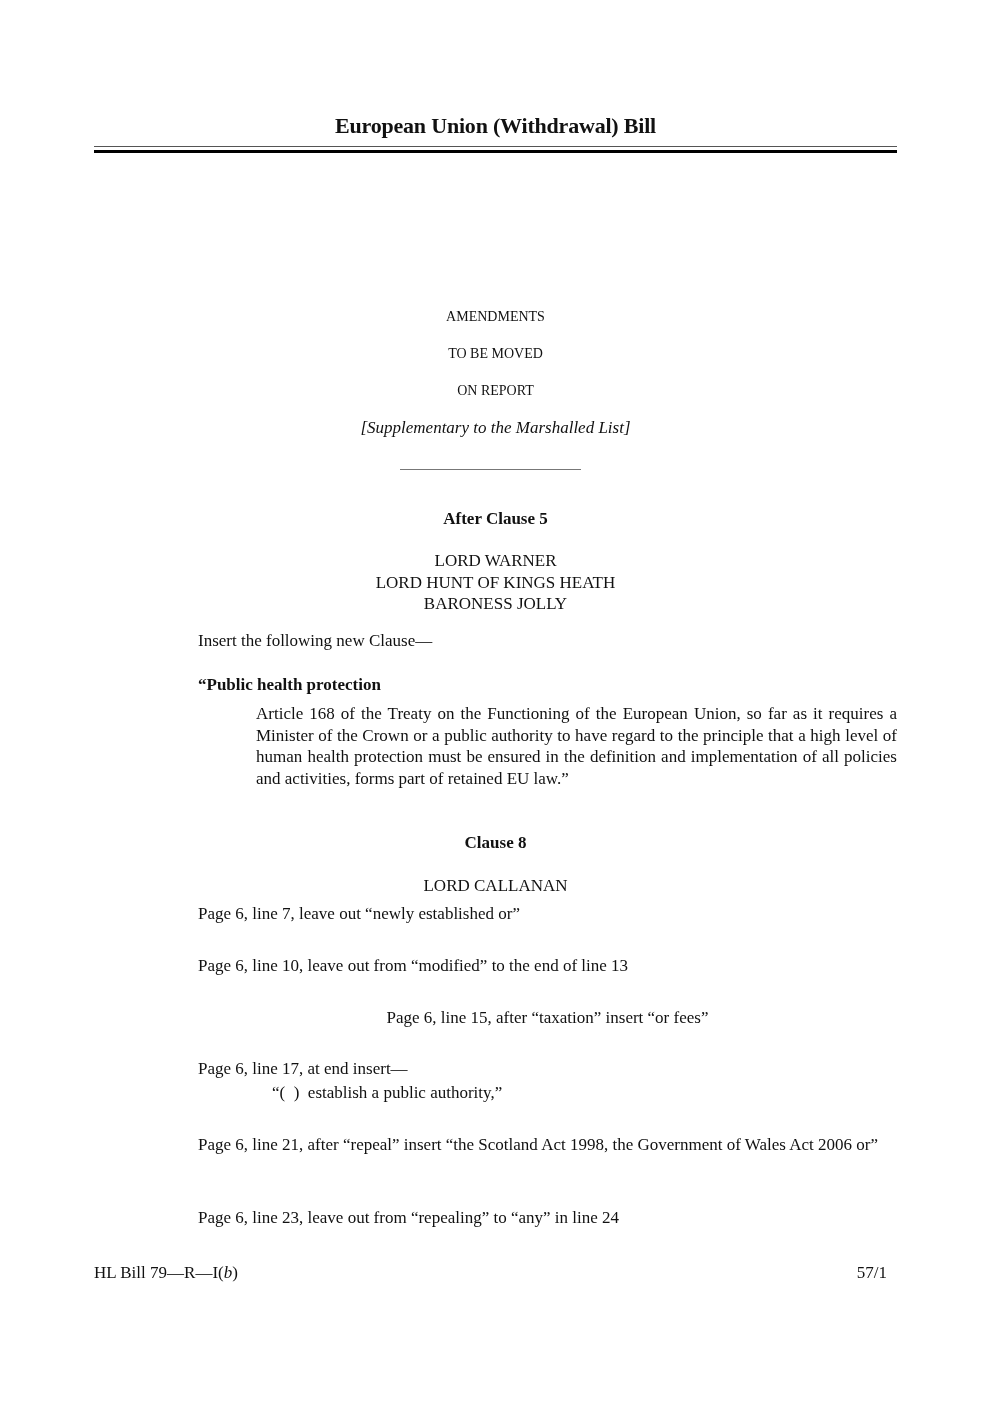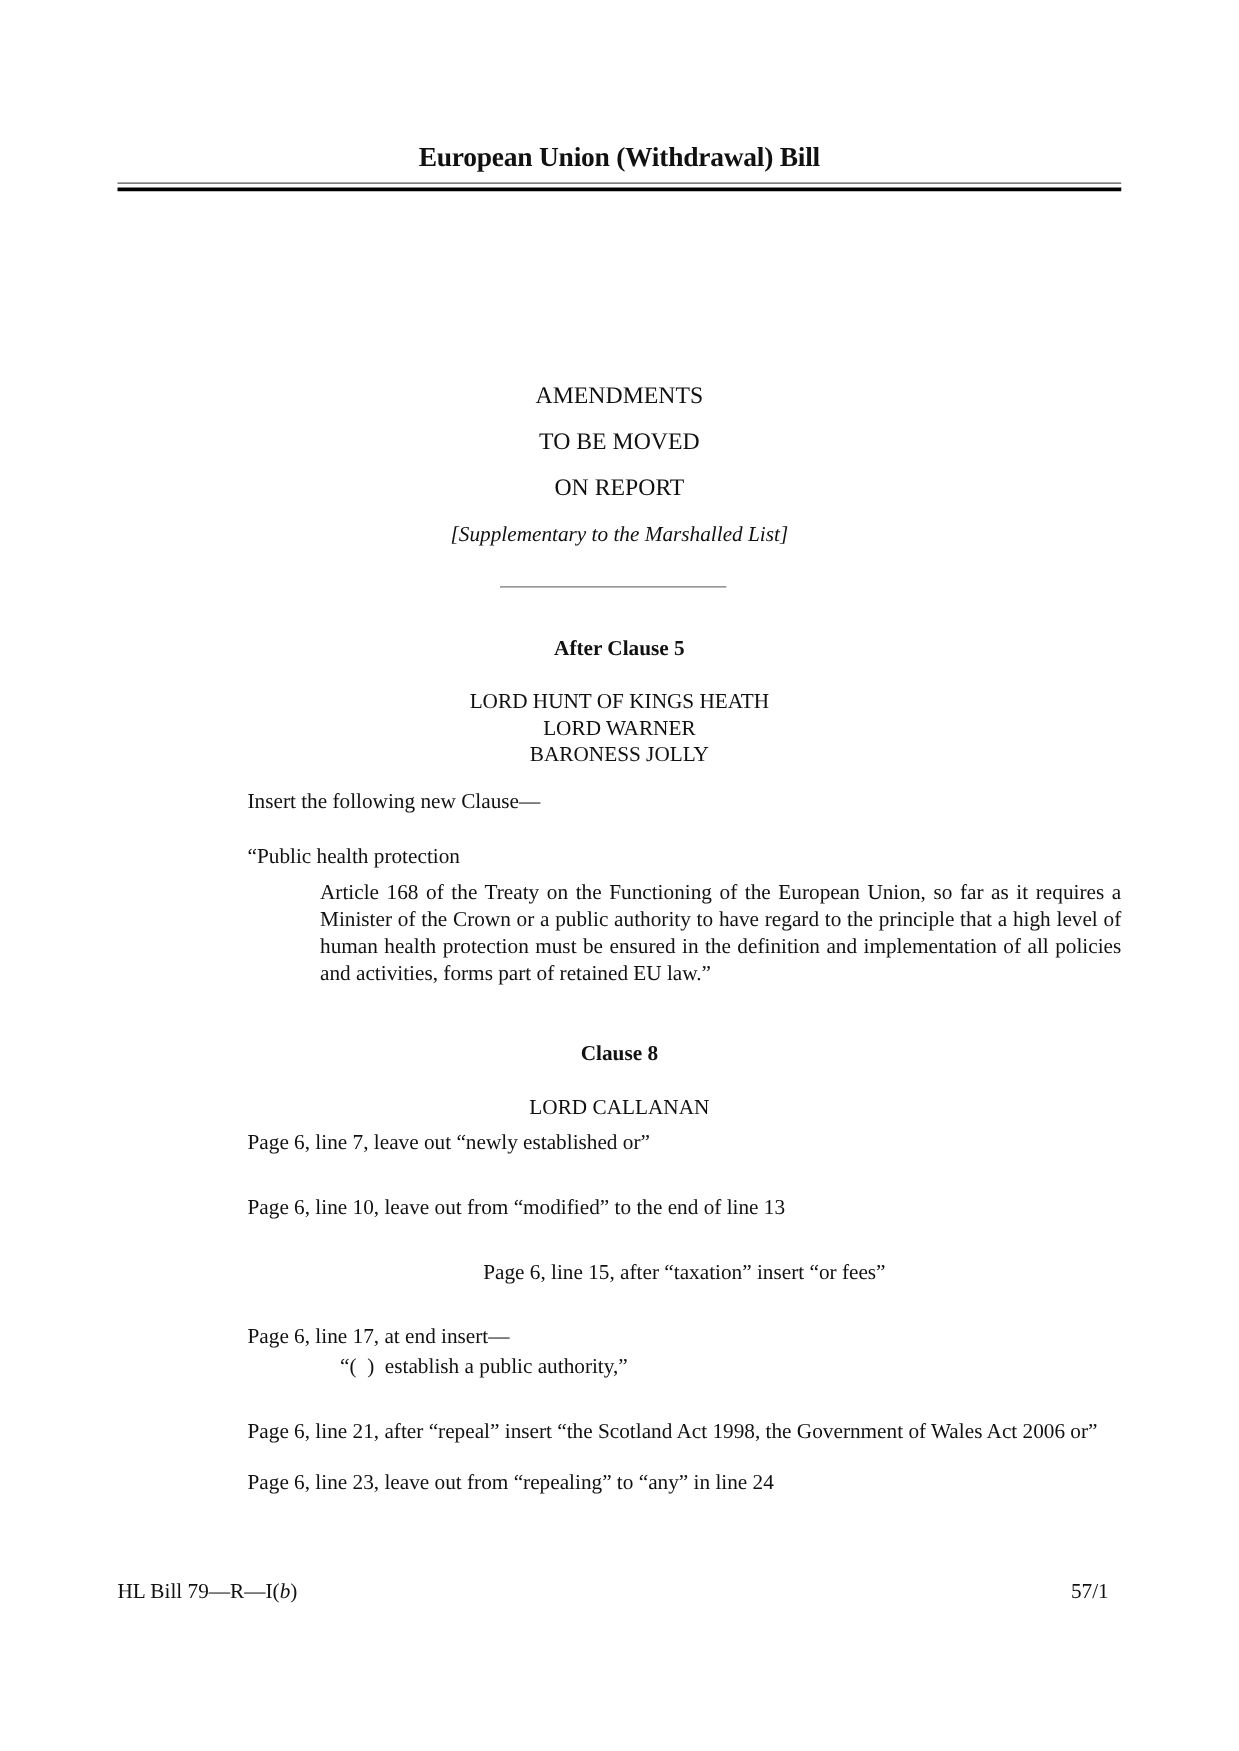--- a/index.html
+++ b/index.html
@@ -30,21 +30,21 @@
       left: 94px; width: 803px; top: 146px; height: 1px;
       background: #555555;
     }
     .rule-thick {
       left: 94px; width: 803px; top: 150px; height: 3px;
       background: #000000;
     }
     .center-line {
       left: 94px; width: 803px;
       text-align: center;
-      font-size: 19px;
+      font-size: 14px;
       line-height: 24px;
     }
     .italic { font-style: italic; font-size: 17px; }
     .separator {
       left: 400px; width: 181px; top: 469px; height: 1px;
       background: #777777;
     }
     .heading-bold {
       left: 94px; width: 803px;
       text-align: center;
@@ -59,21 +59,21 @@
       line-height: 21.5px;
     }
     .body-text {
       left: 198px; width: 699px;
       font-size: 17px;
       line-height: 22px;
     }
     .quoted-heading {
       left: 198px; width: 699px;
       font-size: 17px;
-      font-weight: normal;
+      font-weight: bold;
       line-height: 22px;
     }
     .clause-body {
       left: 256px; width: 641px;
       font-size: 17px;
       line-height: 21.5px;
       text-align: justify;
     }
     .indented {
       left: 272px; width: 625px;
@@ -102,36 +102,36 @@
   <div class="abs center-line" style="top:305px;">AMENDMENTS</div>
   <div class="abs center-line" style="top:342px;">TO BE MOVED</div>
   <div class="abs center-line" style="top:379px;">ON REPORT</div>
   <div class="abs center-line italic" style="top:416px;">[Supplementary to the Marshalled List]</div>
 
   <div class="abs separator"></div>
 
   <div class="abs heading-bold" style="top:508px;">After Clause 5</div>
 
   <div class="abs names" style="top:550px;">
+    <div>LORD WARNER</div>
     <div>LORD HUNT OF KINGS HEATH</div>
-    <div>LORD WARNER</div>
     <div>BARONESS JOLLY</div>
   </div>
 
   <div class="abs body-text" style="top:630px;">Insert the following new Clause—</div>
   <div class="abs quoted-heading" style="top:674px;">“Public health protection</div>
   <div class="abs clause-body" style="top:703px;">Article 168 of the Treaty on the Functioning of the European Union, so far as it requires a Minister of the Crown or a public authority to have regard to the principle that a high level of human health protection must be ensured in the definition and implementation of all policies and activities, forms part of retained EU law.”</div>
 
   <div class="abs heading-bold" style="top:832px;">Clause 8</div>
   <div class="abs names" style="top:875px;">LORD CALLANAN</div>
 
   <div class="abs body-text" style="top:903px;">Page 6, line 7, leave out “newly established or”</div>
   <div class="abs body-text" style="top:955px;">Page 6, line 10, leave out from “modified” to the end of line 13</div>
   <div class="abs body-text" style="top:1007px;text-align:center;">Page 6, line 15, after “taxation” insert “or fees”</div>
   <div class="abs body-text" style="top:1058px;">Page 6, line 17, at end insert—</div>
   <div class="abs indented" style="top:1082px; white-space:pre;">“(  )  establish a public authority,”</div>
   <div class="abs body-text justify" style="top:1134px;">Page 6, line 21, after “repeal” insert “the Scotland Act 1998, the Government of Wales Act 2006 or”</div>
-  <div class="abs body-text" style="top:1175px;">Page 6, line 23, leave out from “repealing” to “any” in line 24</div>
+  <div class="abs body-text" style="top:1207px;">Page 6, line 23, leave out from “repealing” to “any” in line 24</div>
 
   <div class="abs footer-left"><span>HL Bill 79—R—I(</span><i>b</i><span>)</span></div>
   <div class="abs footer-right">57/1</div>
 
 </div>
 
 </body></html>

